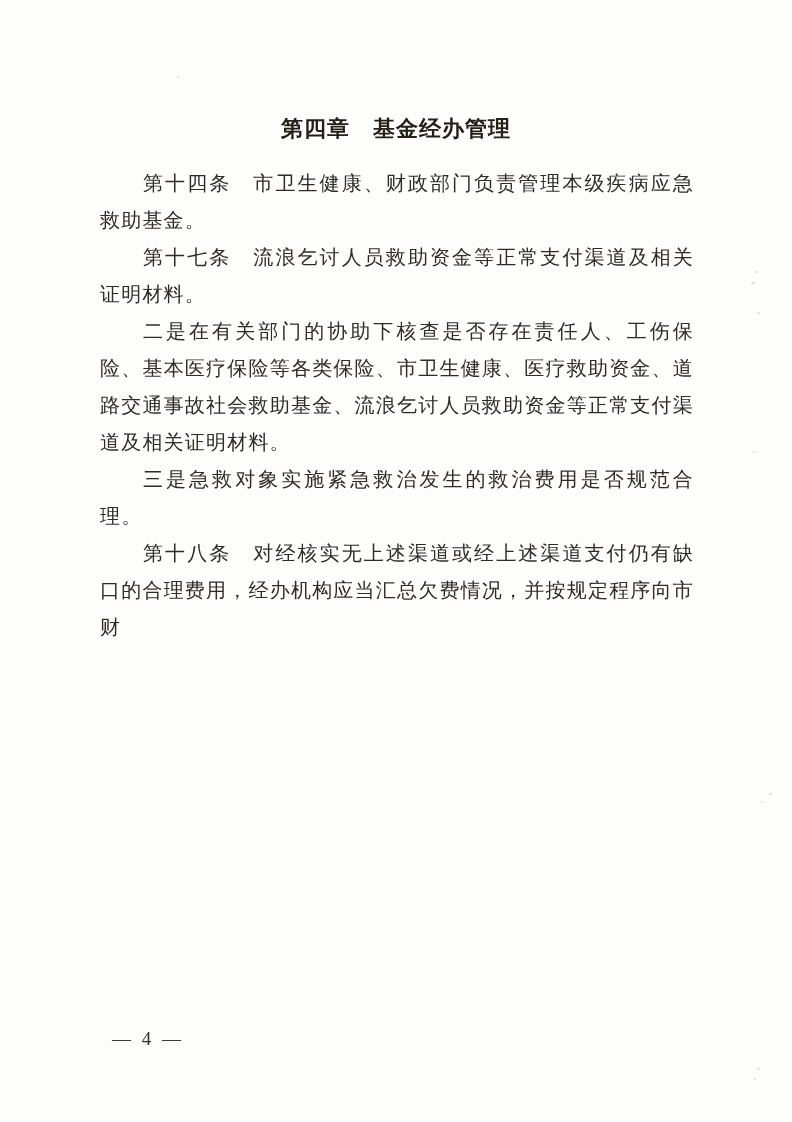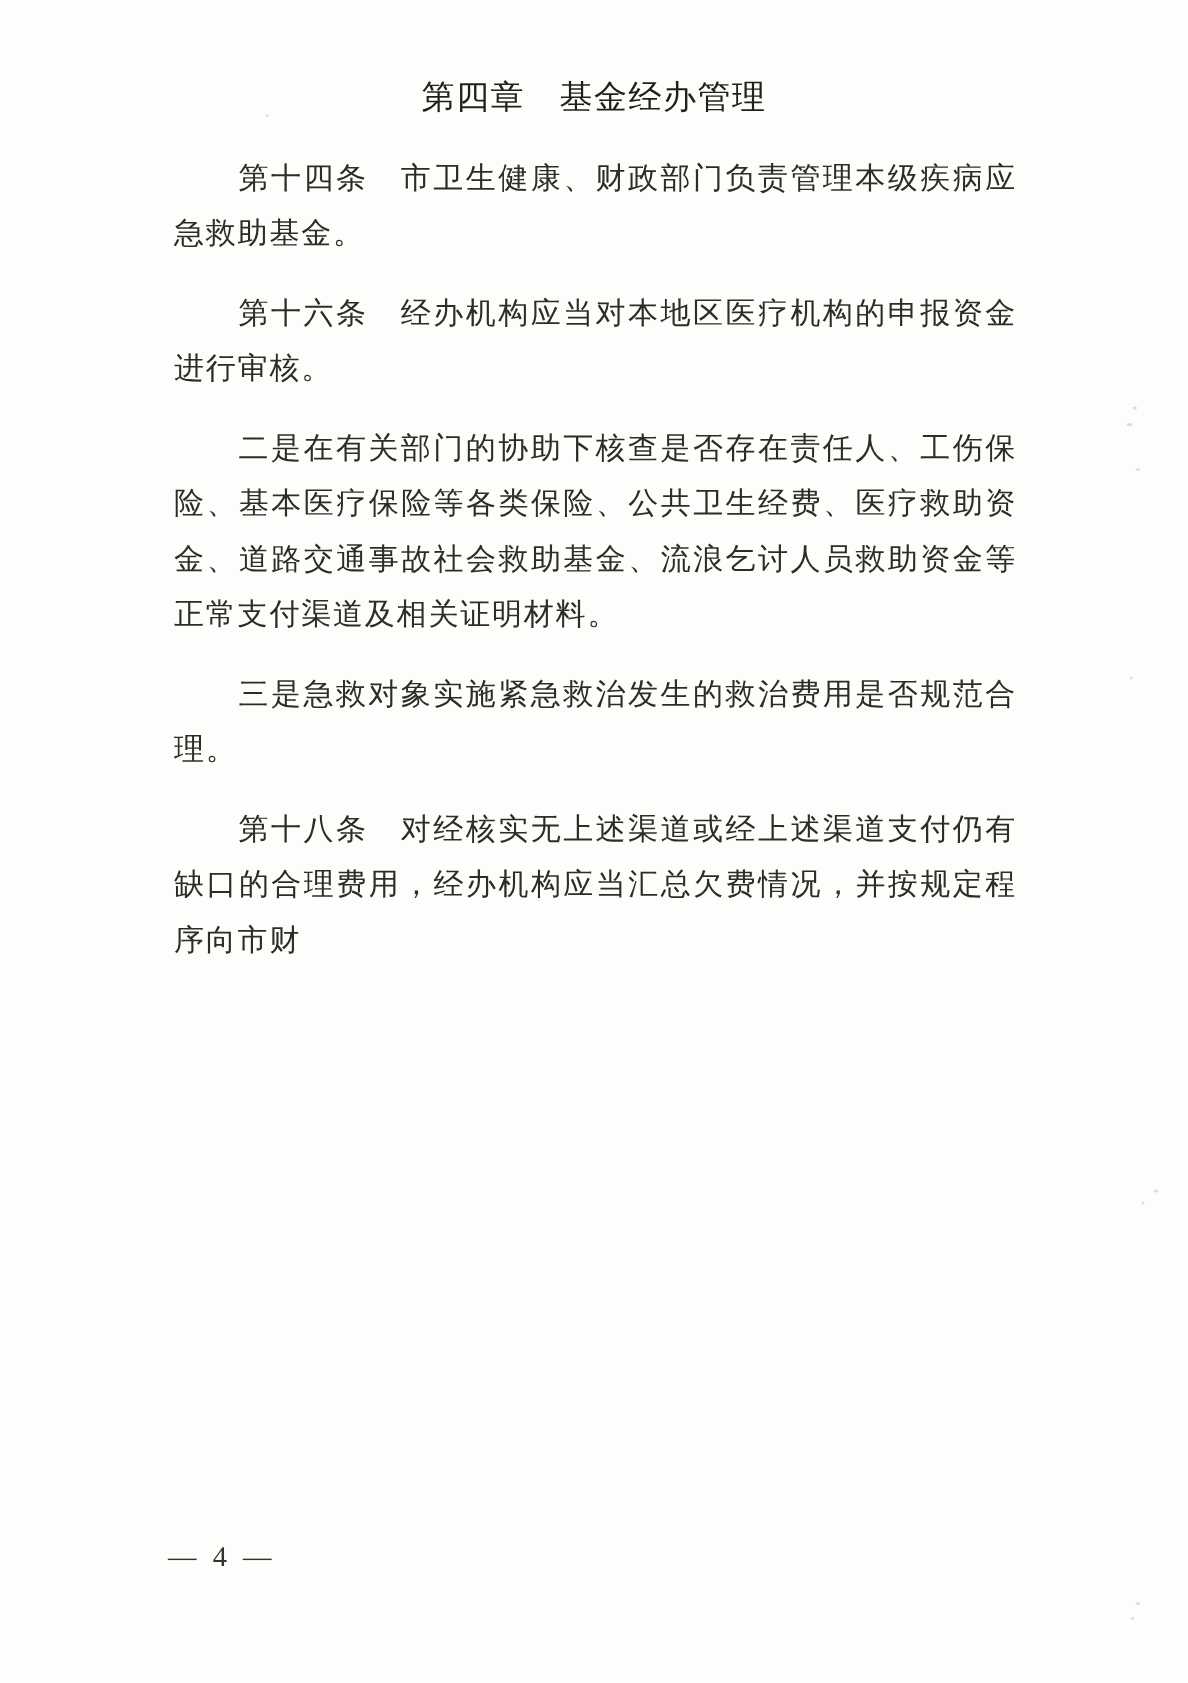--- a/index.html
+++ b/index.html
@@ -12,41 +12,41 @@
     width: 792px;
     height: 1122px;
     margin: 0 auto;
     background: #fdfdfc;
     overflow: hidden;
     font-family: "Liberation Serif", "DejaVu Serif", serif;
     color: #2f2c28;
   }
   .chapter-title {
     margin: 0;
-    padding-top: 50px;
+    padding-top: 114px;
     text-align: center;
     font-family: "Liberation Sans", "DejaVu Sans", sans-serif;
-    font-weight: 400;
+    font-weight: 700;
     font-size: 22px;
     line-height: 30px;
     letter-spacing: 1px;
     color: #222019;
     white-space: pre;
   }
   .body-text {
     width: 594px;
     margin: 21px auto 0 100px;
     font-size: 20px;
     line-height: 37px;
     letter-spacing: 1.2px;
     text-align: justify;
     text-justify: inter-character;
   }
   .body-text p {
-    margin: 16px;
+    margin: 0;
     padding: 0;
     text-indent: 43px;
     white-space: pre-wrap;
   }
   .page-number {
     position: absolute;
     left: 112px;
     top: 1028px;
     font-size: 19px;
     letter-spacing: 3px;
@@ -72,22 +72,22 @@
 </style>
 </head>
 <body>
 
 <div class="page">
 
   <h1 class="chapter-title">第四章　基金经办管理</h1>
 
   <div class="body-text">
     <p>第十四条　市卫生健康、财政部门负责管理本级疾病应急救助基金。</p>
-    <p>第十六条　经办机构应当对本地区医疗机构的申报资金进行审核。</p>
-    <p>二是在有关部门的协助下核查是否存在责任人、工伤保险、基本医疗保险等各类保险、公共卫生经费、医疗救助资金、道路交通事故社会救助基金、流浪乞讨人员救助资金等正常支付渠道及相关证明材料。</p>
+    <p>第十七条　流浪乞讨人员救助资金等正常支付渠道及相关证明材料。</p>
+    <p>二是在有关部门的协助下核查是否存在责任人、工伤保险、基本医疗保险等各类保险、市卫生健康、医疗救助资金、道路交通事故社会救助基金、流浪乞讨人员救助资金等正常支付渠道及相关证明材料。</p>
     <p>三是急救对象实施紧急救治发生的救治费用是否规范合理。</p>
     <p>第十八条　对经核实无上述渠道或经上述渠道支付仍有缺口的合理费用，经办机构应当汇总欠费情况，并按规定程序向市财</p>
   </div>
 
   <div class="page-number">— 4 —</div>
 
   <div class="speck s1"></div>
   <div class="speck s2"></div>
   <div class="speck s3"></div>
   <div class="speck s4"></div>

